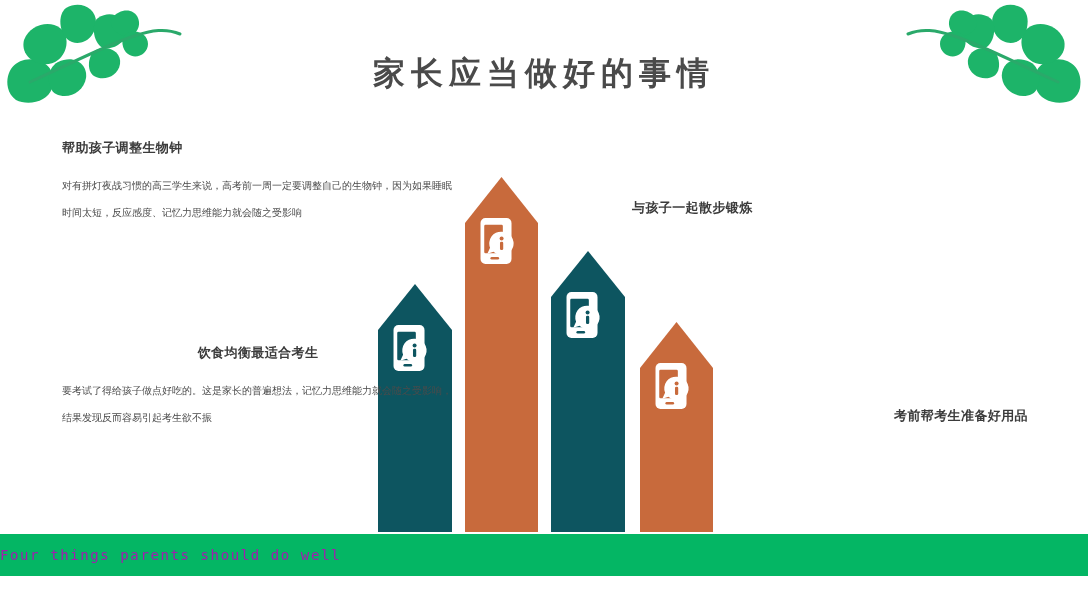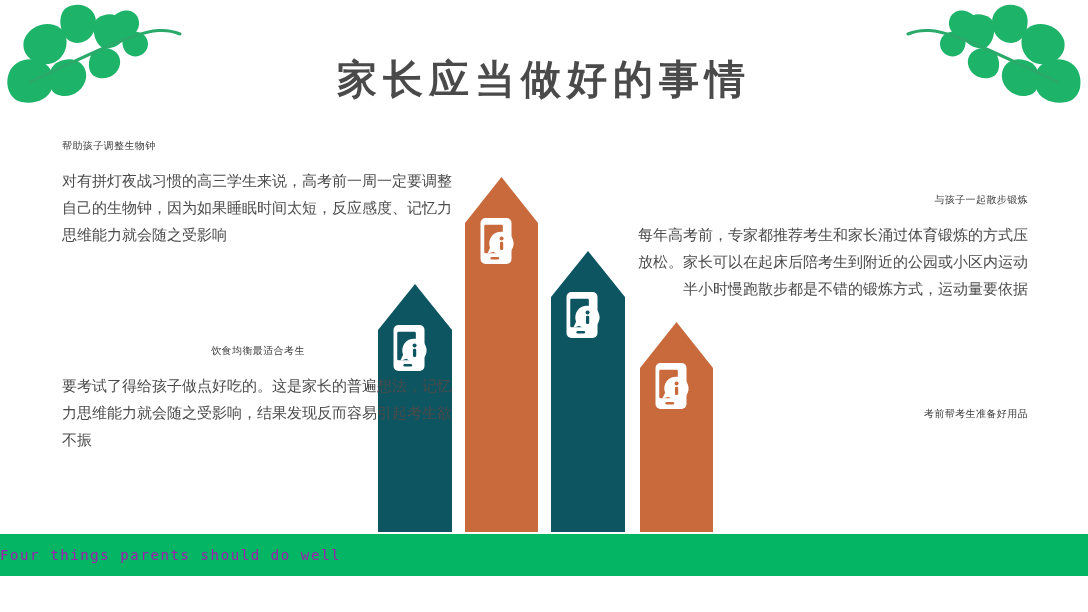--- a/index.html
+++ b/index.html
@@ -35,21 +35,21 @@
   .leaf-right { right: 0px; top: 2px; }
 
   
   .title {
     position: absolute;
     top: 52px;
     left: 0;
     width: 1088px;
     text-align: center;
     font-family: "DejaVu Serif", "Liberation Serif", serif;
-    font-size: 40px;
+    font-size: 32px;
     font-weight: 700;
     letter-spacing: 6px;
     color: #4a4a4a;
     white-space: nowrap;
   }
 
   
   .chart {
     position: absolute;
     left: 0;
@@ -57,41 +57,41 @@
     width: 1088px;
     height: 612px;
   }
 
   
   .txt-block {
     position: absolute;
   }
   .txt-head {
     font-family: "DejaVu Sans", "Liberation Sans", sans-serif;
-    font-size: 10px;
-    font-weight: 400;
+    font-size: 13px;
+    font-weight: 700;
     color: #3b3b3b;
     letter-spacing: 0.4px;
     margin: 0 0 16px 0;
     line-height: 1.2;
   }
   .txt-body {
     font-family: "DejaVu Serif", "Liberation Serif", serif;
-    font-size: 15px;
+    font-size: 10px;
     color: #4b4b4b;
     line-height: 27px;
     margin: 0;
   }
 
   .block-1 { left: 62px;  top: 140px; width: 392px; text-align: left; }
   .block-1 .txt-head { text-align: left; }
   .block-2 { left: 62px;  top: 345px; width: 392px; text-align: left; }
   .block-2 .txt-head { text-align: center; }
   .block-3 { left: 632px; top: 194px; width: 396px; text-align: right; }
-  .block-3 .txt-head { text-align: right; }
+  .block-3 .txt-head { text-align: left; margin-top: 6px; }
   .block-4 { left: 632px; top: 372px; width: 396px; text-align: right; margin-top: 36px; }
   .block-4 .txt-head { text-align: right; }
 
   
   .footer-bar {
     position: absolute;
     left: 0;
     bottom: 36px;
     width: 1088px;
     height: 42px;
@@ -220,21 +220,20 @@
     <p class="txt-body">对有拼灯夜战习惯的高三学生来说，高考前一周一定要调整自己的生物钟，因为如果睡眠时间太短，反应感度、记忆力思维能力就会随之受影响</p>
   </div>
 
   <div class="txt-block block-2">
     <p class="txt-head">饮食均衡最适合考生</p>
     <p class="txt-body">要考试了得给孩子做点好吃的。这是家长的普遍想法，记忆力思维能力就会随之受影响，结果发现反而容易引起考生欲不振</p>
   </div>
 
   <div class="txt-block block-3">
     <p class="txt-head">与孩子一起散步锻炼</p>
-    <p class="txt-body">每年高考前，专家都推荐考生和家长涌过体育锻炼的方式压放松。家长可以在起床后陪考生到附近的公园或小区内运动半小时慢跑散步都是不错的锻炼方式，运动量要依据</p>
   </div>
 
   <div class="txt-block block-4">
     <p class="txt-head">考前帮考生准备好用品</p>
   </div>
 
   <div class="footer-bar"></div>
   <div class="footer-text">Four things parents should do well</div>
 
 </div>

